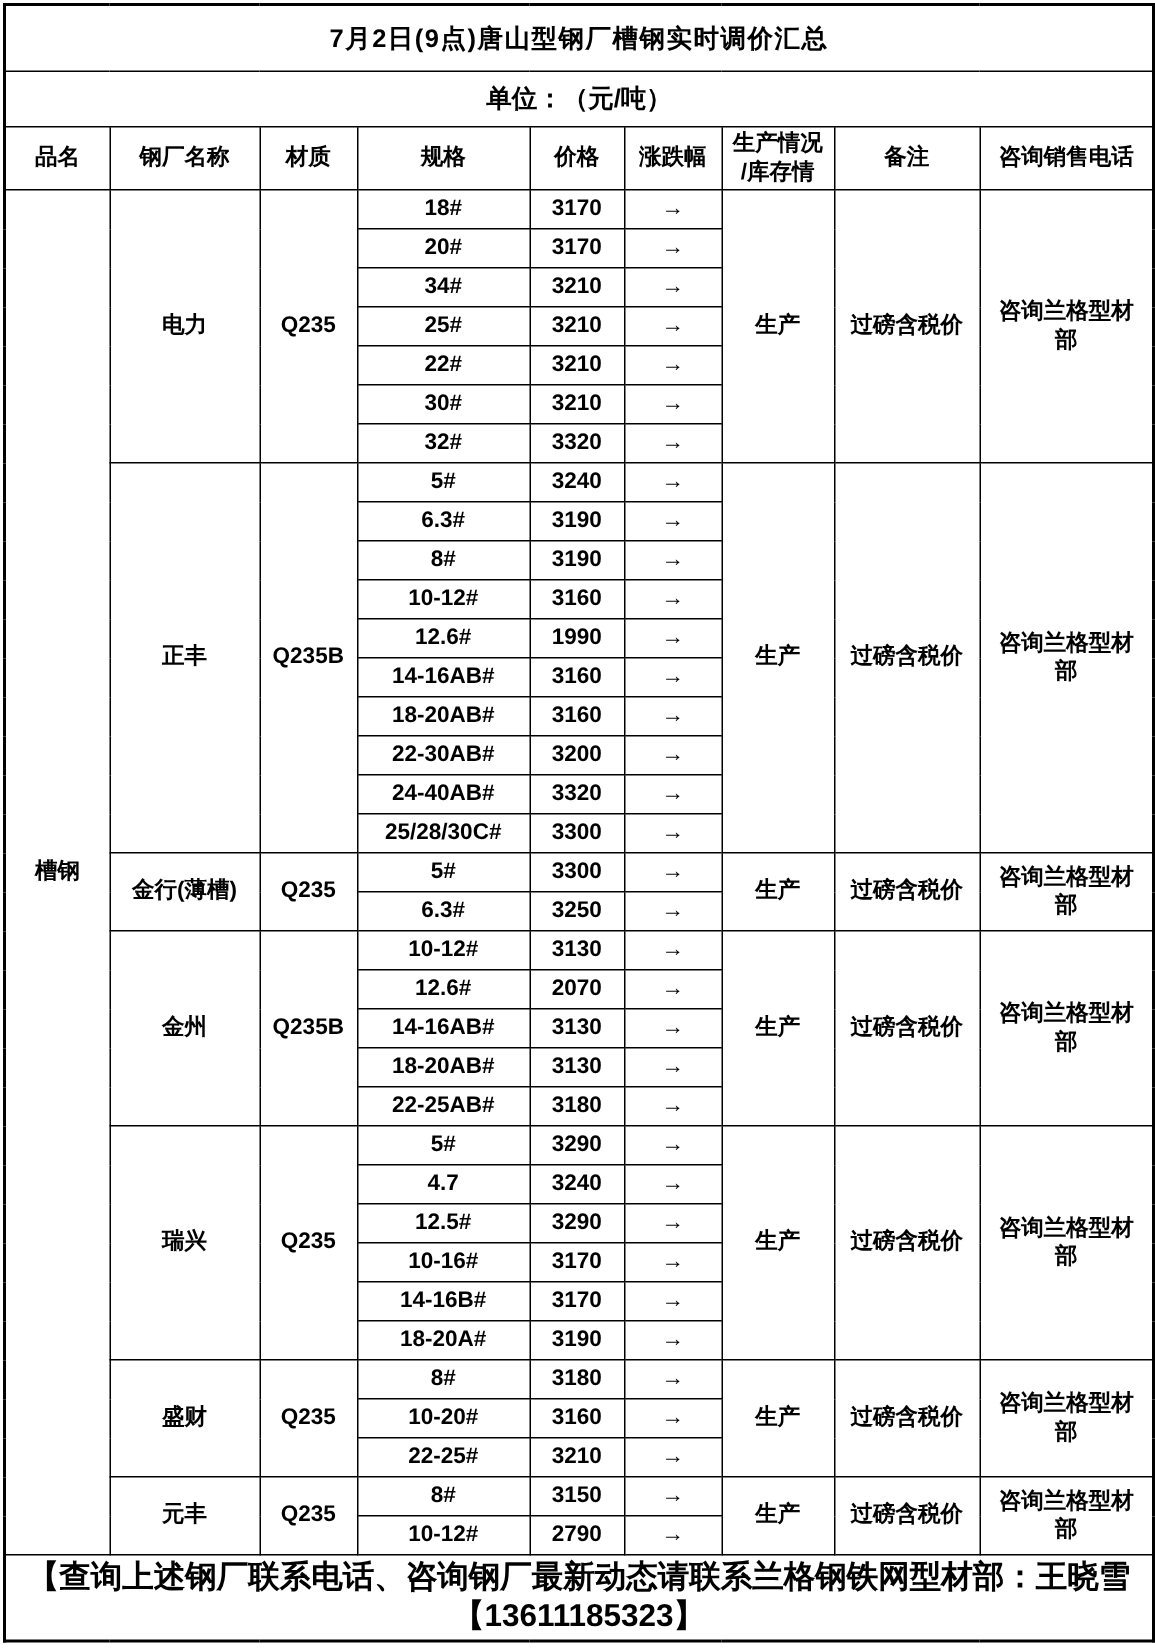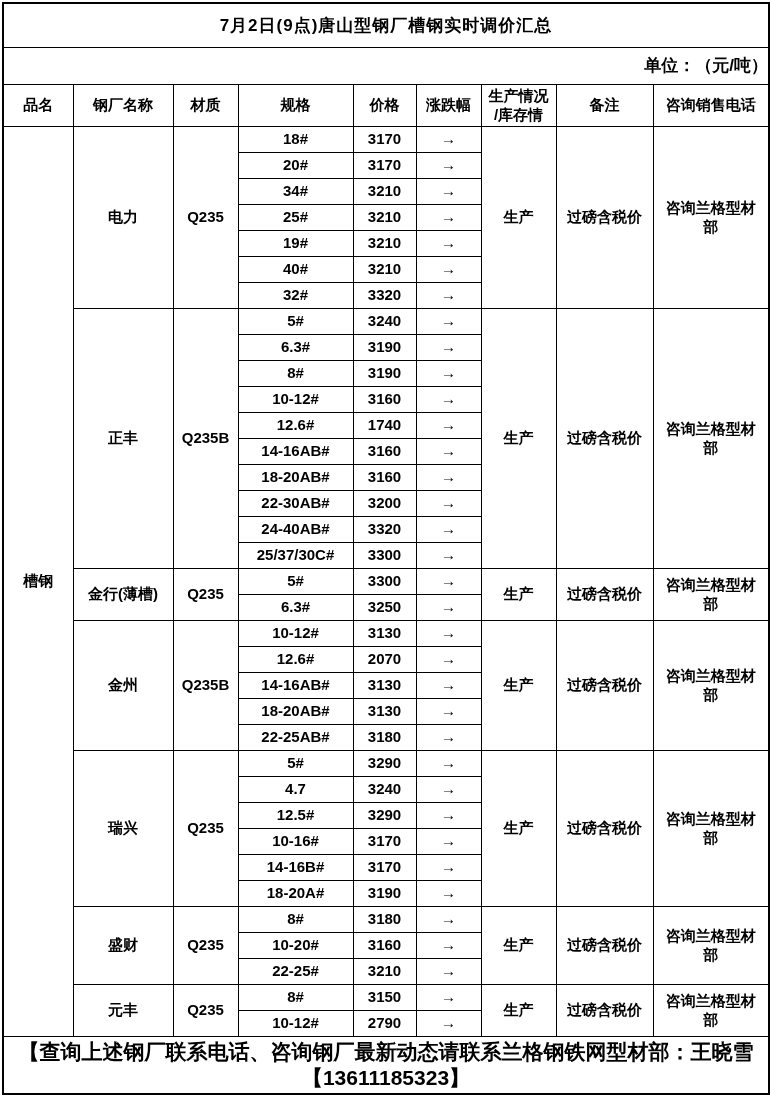--- a/index.html
+++ b/index.html
@@ -31,21 +31,20 @@
     word-break: break-all;
   }
   td.title-cell {
     height: 43px;
     font-size: 17px;
     letter-spacing: 1px;
   }
   td.unit-cell {
     height: 36px;
     font-size: 17px;
-    text-align: right;
   }
   tr.header-row th {
     height: 41px;
     font-size: 15px;
   }
   tbody#data-rows td {
     height: 25px;
     font-size: 15px;
   }
   td.phone-cell, td.note-cell, td.status-cell {
@@ -114,26 +113,26 @@
         <td>34#</td>
         <td>3210</td>
         <td>→</td>
       </tr>
       <tr>
         <td>25#</td>
         <td>3210</td>
         <td>→</td>
       </tr>
       <tr>
-        <td>19#</td>
-        <td>3210</td>
-        <td>→</td>
-      </tr>
-      <tr>
-        <td>40#</td>
+        <td>22#</td>
+        <td>3210</td>
+        <td>→</td>
+      </tr>
+      <tr>
+        <td>30#</td>
         <td>3210</td>
         <td>→</td>
       </tr>
       <tr>
         <td>32#</td>
         <td>3320</td>
         <td>→</td>
       </tr>
       <tr>
         <td rowspan="10">正丰</td>
@@ -156,21 +155,21 @@
         <td>3190</td>
         <td>→</td>
       </tr>
       <tr>
         <td>10-12#</td>
         <td>3160</td>
         <td>→</td>
       </tr>
       <tr>
         <td>12.6#</td>
-        <td>1740</td>
+        <td>1990</td>
         <td>→</td>
       </tr>
       <tr>
         <td>14-16AB#</td>
         <td>3160</td>
         <td>→</td>
       </tr>
       <tr>
         <td>18-20AB#</td>
         <td>3160</td>
@@ -180,21 +179,21 @@
         <td>22-30AB#</td>
         <td>3200</td>
         <td>→</td>
       </tr>
       <tr>
         <td>24-40AB#</td>
         <td>3320</td>
         <td>→</td>
       </tr>
       <tr>
-        <td>25/37/30C#</td>
+        <td>25/28/30C#</td>
         <td>3300</td>
         <td>→</td>
       </tr>
       <tr>
         <td rowspan="2">金行(薄槽)</td>
         <td rowspan="2">Q235</td>
         <td>5#</td>
         <td>3300</td>
         <td>→</td>
         <td rowspan="2" class="status-cell">生产</td>

